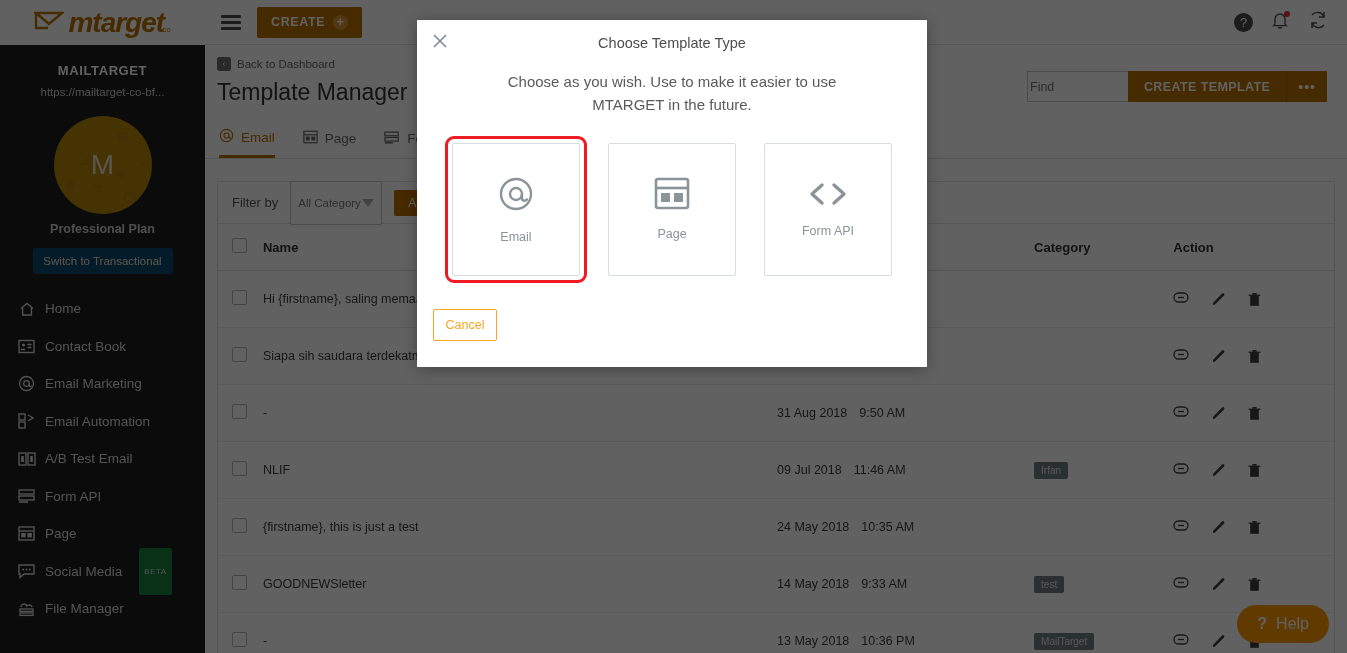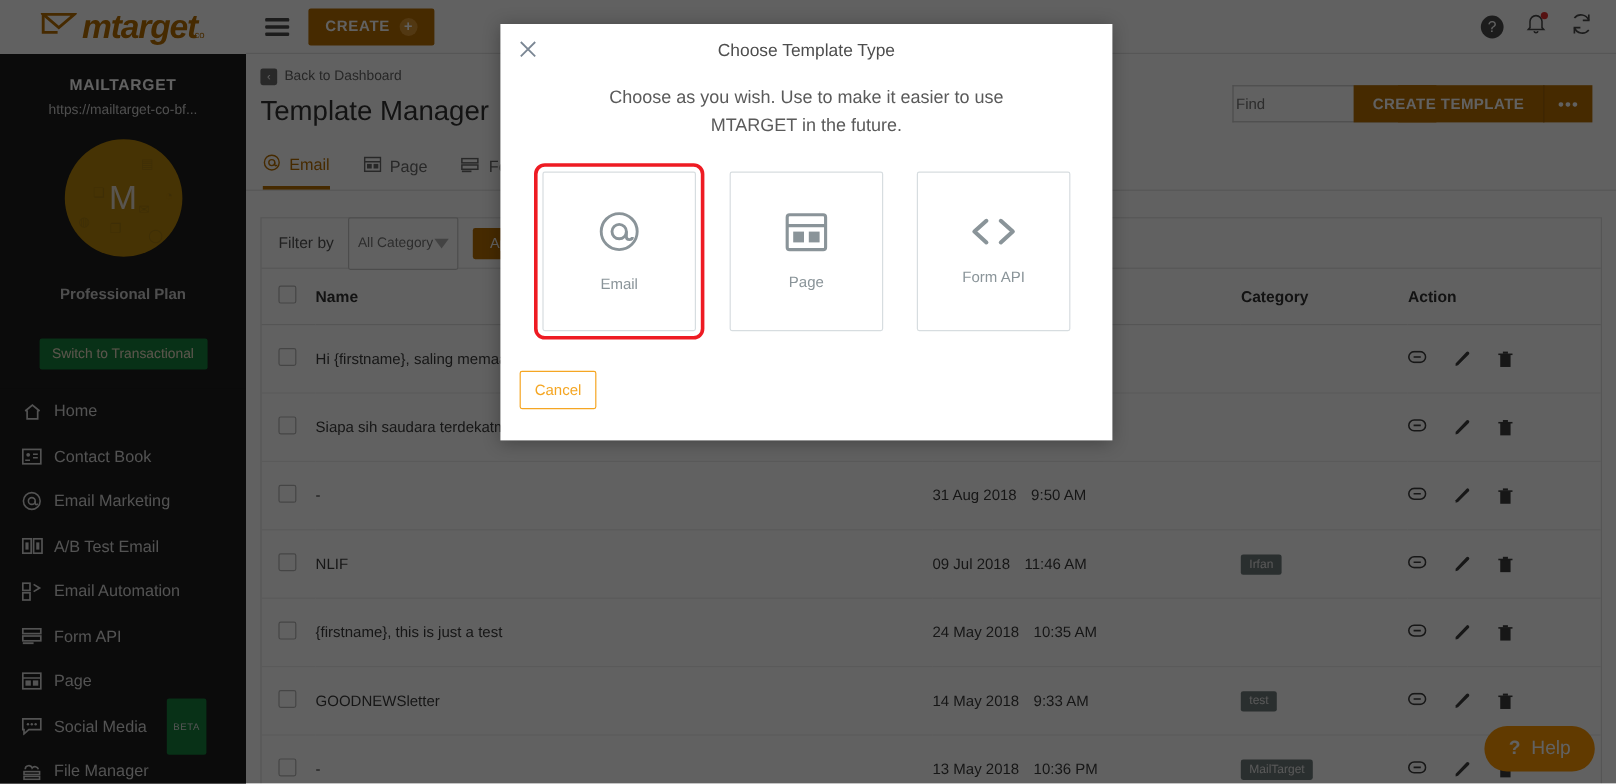--- a/index.html
+++ b/index.html
@@ -35,24 +35,24 @@
   .avatar-big {
     width: 98px; height: 98px; border-radius: 50%;
     background: #b8860b; margin: 18px auto 0;
     display: flex; align-items: center; justify-content: center;
     position: relative; overflow: hidden;
   }
   .avatar-big .m { color: #e9dfcf; font-size: 28px; font-weight: 500; z-index:2;}
   .avatar-big .deco {
     position: absolute; color: #a37a11; font-size: 11px;
   }
-  .plan { text-align: center; color: #cdcdcd; font-size: 12.5px; font-weight: bold; margin-top: 24px; }
+  .plan { text-align: center; color: #cdcdcd; font-size: 12.5px; font-weight: bold; margin-top: 8px; }
   .switch-btn {
-    display: block; margin: 30px auto 0; width: 140px; height: 26px;
-    background: #15803d; color: #f0e0c8; font-size: 11.5px;
+    display: block; margin: 12px auto 0; width: 140px; height: 26px;
+    background: #0c4a6e; color: #f0e0c8; font-size: 11.5px;
     border: none; border-radius: 2px; cursor: pointer;
     font-family: inherit;
   }
   .nav { margin-top: 16px; }
   .nav-item {
     display: flex; align-items: center; gap: 9px;
     height: 37.5px; padding-left: 17px; color: #d9d9d9; font-size: 13.5px;
     cursor: pointer;
   }
   .nav-item .nicon { width: 19px; display: inline-flex; justify-content: center; }
@@ -237,38 +237,38 @@
             <svg width="17" height="17" viewBox="0 0 18 18">
                 <circle cx="9" cy="9" r="7.4" fill="none" stroke="#d9d9d9" stroke-width="1.4"></circle>
                 <circle cx="9" cy="9" r="3" fill="none" stroke="#d9d9d9" stroke-width="1.4"></circle>
                 <path d="M12 9v2.2c0 1.3 2 1.3 2 0" fill="none" stroke="#d9d9d9" stroke-width="1.4"></path>
               </svg>
           </span>
           <span>Email Marketing</span>
         </div>
         <div class="nav-item">
           <span class="nicon">
+            <svg width="17" height="16" viewBox="0 0 17 16">
+                <rect x="1" y="1" width="6" height="6" fill="none" stroke="#d9d9d9" stroke-width="1.4"></rect>
+                <rect x="1" y="9" width="6" height="6" fill="none" stroke="#d9d9d9" stroke-width="1.4"></rect>
+                <path d="M10 2 l5 3 l-5 3" fill="none" stroke="#d9d9d9" stroke-width="1.4"></path>
+              </svg>
+          </span>
+          <span>Email Automation</span>
+        </div>
+        <div class="nav-item">
+          <span class="nicon">
             <svg width="18" height="14" viewBox="0 0 18 14">
                 <rect x="1" y="1" width="7" height="12" fill="none" stroke="#d9d9d9" stroke-width="1.4"></rect>
                 <rect x="10" y="1" width="7" height="12" fill="none" stroke="#d9d9d9" stroke-width="1.4"></rect>
                 <rect x="3.2" y="4" width="2.6" height="6" fill="#d9d9d9"></rect>
                 <rect x="12.2" y="4" width="2.6" height="6" fill="#d9d9d9"></rect>
               </svg>
           </span>
           <span>A/B Test Email</span>
-        </div>
-        <div class="nav-item">
-          <span class="nicon">
-            <svg width="17" height="16" viewBox="0 0 17 16">
-                <rect x="1" y="1" width="6" height="6" fill="none" stroke="#d9d9d9" stroke-width="1.4"></rect>
-                <rect x="1" y="9" width="6" height="6" fill="none" stroke="#d9d9d9" stroke-width="1.4"></rect>
-                <path d="M10 2 l5 3 l-5 3" fill="none" stroke="#d9d9d9" stroke-width="1.4"></path>
-              </svg>
-          </span>
-          <span>Email Automation</span>
         </div>
         <div class="nav-item">
           <span class="nicon">
             <svg width="18" height="14" viewBox="0 0 18 14">
                 <rect x="1" y="1" width="15" height="4" fill="none" stroke="#d9d9d9" stroke-width="1.4"></rect>
                 <rect x="1" y="7" width="15" height="4" fill="none" stroke="#d9d9d9" stroke-width="1.4"></rect>
                 <path d="M1 13h9" stroke="#d9d9d9" stroke-width="1.6"></path>
               </svg>
           </span>
           <span>Form API</span>

